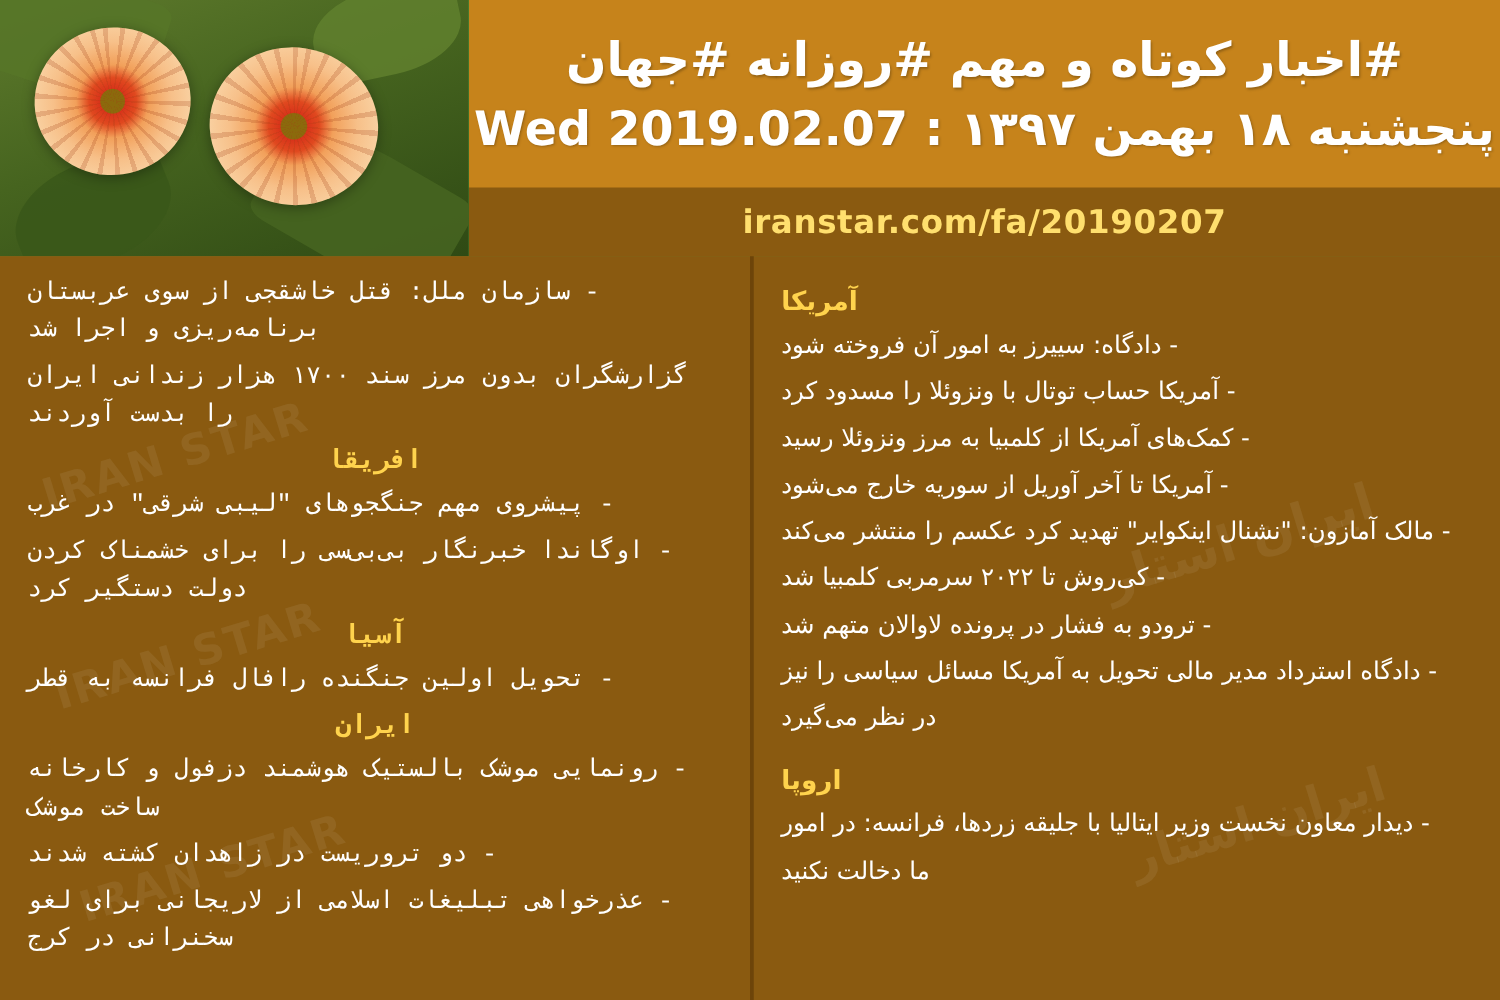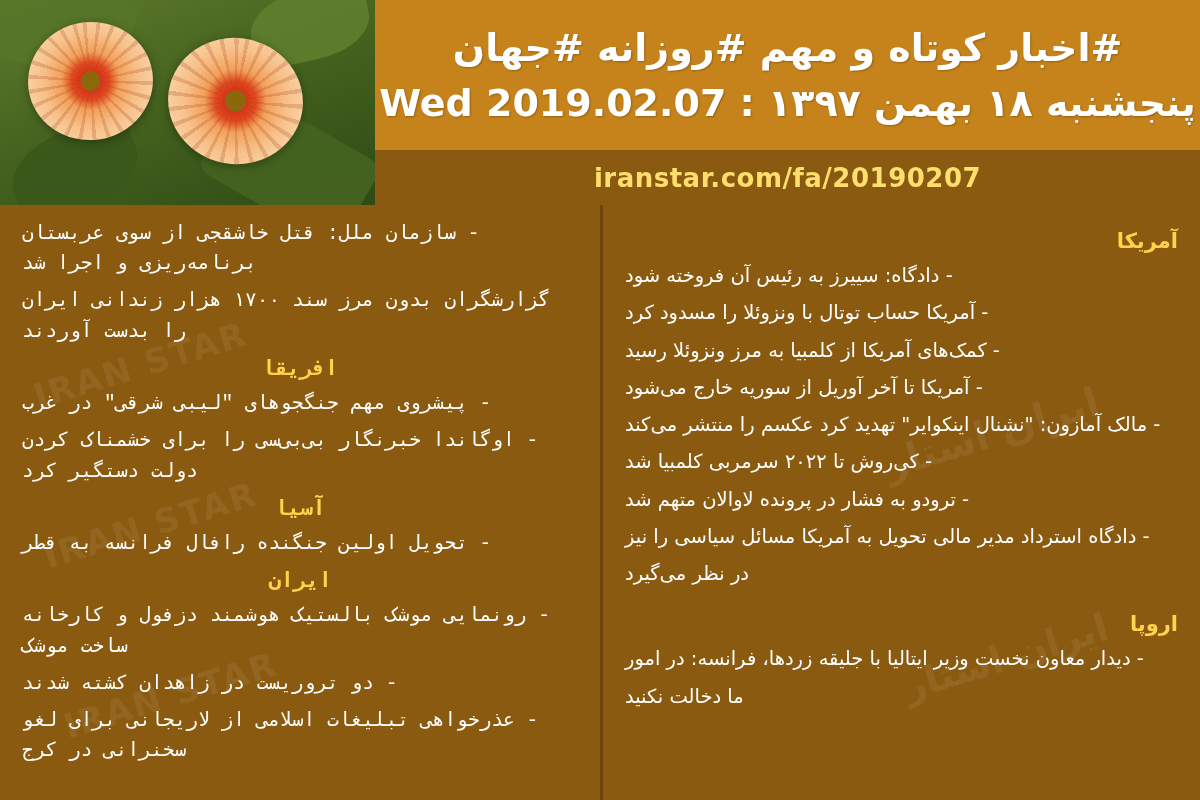--- a/index.html
+++ b/index.html
@@ -169,21 +169,21 @@
     font-family: Liberation Mono, monospace;
   }
   .section-head {
     color: #ffd34d;
     font-size: 21px;
     font-weight: bold;
     text-align: left;
     margin: 10px 0 7px 0;
     line-height: 1.2;
   }
-  .col-right .section-head { text-align: right; }
+  .col-right .section-head { text-align: left; }
   .col-left .section-head { text-align: center; }
   .news-item {
     color: #ffffff;
     font-size: 19.5px;
     line-height: 1.55;
     text-align: left;
     margin: 0 0 7px 0;
     direction: rtl;
   }
   .spacer-sm { height: 6px; }
@@ -222,21 +222,21 @@
   <div class="wm wm-a">IRAN STAR</div>
   <div class="wm wm-b">IRAN STAR</div>
   <div class="wm wm-c">IRAN STAR</div>
 
   <div class="wm wm-e">ایران استار</div>
   <div class="wm wm-f">ایران استار</div>
 
   <div class="col col-right">
 
     <div class="section-head">آمریکا</div>
-    <div class="news-item">- دادگاه: سییرز به رئیس آن فروخته شود</div>
+    <div class="news-item">- دادگاه: سییرز به امور آن فروخته شود</div>
     <div class="news-item">- آمریکا حساب توتال با ونزوئلا را مسدود کرد</div>
     <div class="news-item">- کمک‌های آمریکا از کلمبیا به مرز ونزوئلا رسید</div>
     <div class="news-item">- آمریکا تا آخر آوریل از سوریه خارج می‌شود</div>
     <div class="news-item">- مالک آمازون: "نشنال اینکوایر" تهدید کرد عکسم را منتشر می‌کند</div>
     <div class="news-item">- کی‌روش تا ۲۰۲۲ سرمربی کلمبیا شد</div>
     <div class="news-item">- ترودو به فشار در پرونده لاوالان متهم شد</div>
     <div class="news-item">- دادگاه استرداد مدیر مالی تحویل به آمریکا مسائل سیاسی را نیز</div>
     <div class="news-item">در نظر می‌گیرد</div>
 
     <div class="spacer-sm"></div>

